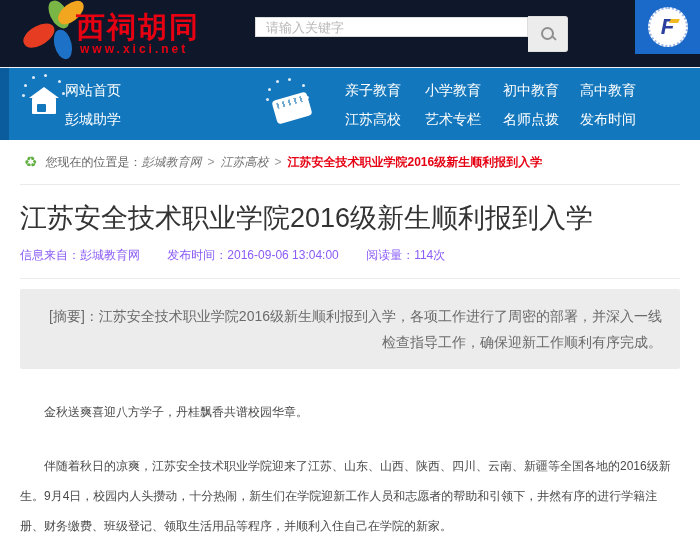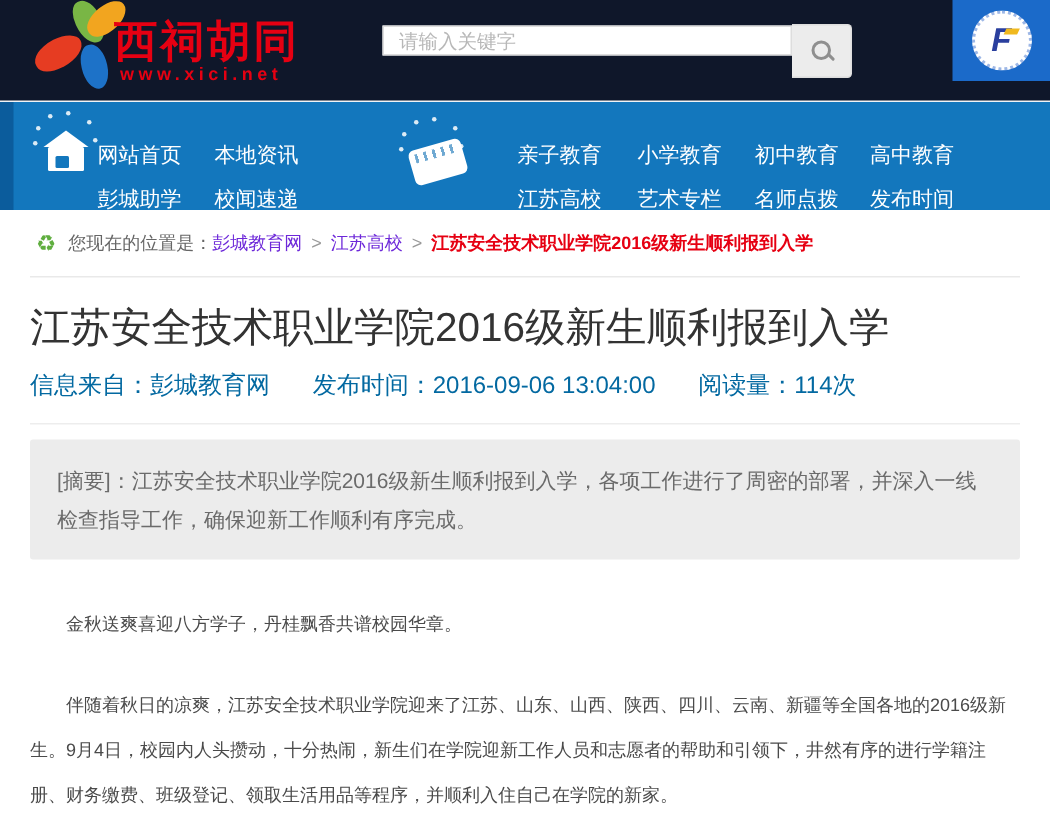--- a/index.html
+++ b/index.html
@@ -52,40 +52,40 @@
     box-shadow:8px -8px 0 rgba(255,255,255,.85), 20px -10px 0 rgba(255,255,255,.85),
                34px -4px 0 rgba(255,255,255,.85), 38px 8px 0 rgba(255,255,255,.85), -2px 10px 0 rgba(255,255,255,.85); }
   .nav-icon-board { position:absolute; left:272px; top:22px; width:44px; height:34px; }
   .board { position:absolute; left:2px; top:6px; width:36px; height:24px; background:#fff;
     border-radius:4px; transform:rotate(-16deg); }
   .board::before { content:''; position:absolute; top:3px; left:4px; width:28px; height:6px;
     background:repeating-linear-gradient(90deg,#6fa9d2 0 2px,transparent 2px 6px); }
   .nav-col { position:absolute; top:0; height:72px; }
   .nav-link { display:block; height:22px; line-height:22px; color:#fff; font-size:14px;
     text-decoration:none; cursor:pointer; white-space:nowrap; }
-  .nav-link.top { margin-top:24px; }
+  .nav-link.top { margin-top:11px; }
   .nav-link.bottom { margin-top:7px; }
   .c1{left:65px;} .c2{left:143px;} .c3{left:345px;} .c4{left:425px;} .c5{left:503px;} .c6{left:580px;}
 
   
   .crumb { position:relative; height:45px; margin:0 20px; border-bottom:1px solid #e9e9e9;
     display:flex; align-items:center; font-size:12px; color:#666; }
   .crumb-icon { color:#5fae3f; font-size:15px; margin:0 8px 0 4px; }
-  .crumb a { color:#6d28d9; text-decoration:none; cursor:pointer; }
+  .crumb a { color:#737373; text-decoration:none; cursor:pointer;font-style:italic; }
   .crumb .sep { margin:0 6px; color:#999; }
   .crumb .current { color:#e60012; font-weight:bold; }
 
   
   .article { padding:0 20px; }
   .art-title { margin-top:16px; font-size:27px; font-weight:500; color:#333; line-height:34px; }
   .art-meta { margin-top:12px; padding-bottom:14px; border-bottom:1px solid #ededed;
-    font-size:16px; color:#0369a1; }
+    font-size:12px; color:#8b5cf6; }
   .art-meta span { margin-right:24px; }
   .abstract { margin-top:10px; background:#ececec; padding:14px 18px; font-size:14px;
-    color:#6b6b6b; line-height:26px; border-radius:2px; }
+    color:#6b6b6b; line-height:26px; border-radius:2px;text-align:right; }
   .body-p { font-size:12px; color:#4a4a4a; line-height:30px; text-indent:2em; margin-top:24px; }
   .body-p.first { margin-top:28px; }
 </style>
 </head>
 <body>
 
 <div class="header">
   <div class="logo">
     <div class="flower">
       <span class="petal red"></span>
@@ -110,24 +110,20 @@
 </div>
 
 <div class="nav">
   <div class="nav-edge"></div>
   <div class="nav-icon-home sparkles">
     <span class="house"></span>
   </div>
   <div class="nav-col c1">
     <a class="nav-link top">网站首页</a>
     <a class="nav-link bottom">彭城助学</a>
-  </div>
-  <div class="nav-col c2">
-    <a class="nav-link top">本地资讯</a>
-    <a class="nav-link bottom">校闻速递</a>
   </div>
   <div class="nav-icon-board sparkles">
     <span class="board"></span>
   </div>
   <div class="nav-col c3">
     <a class="nav-link top">亲子教育</a>
     <a class="nav-link bottom">江苏高校</a>
   </div>
   <div class="nav-col c4">
     <a class="nav-link top">小学教育</a>

